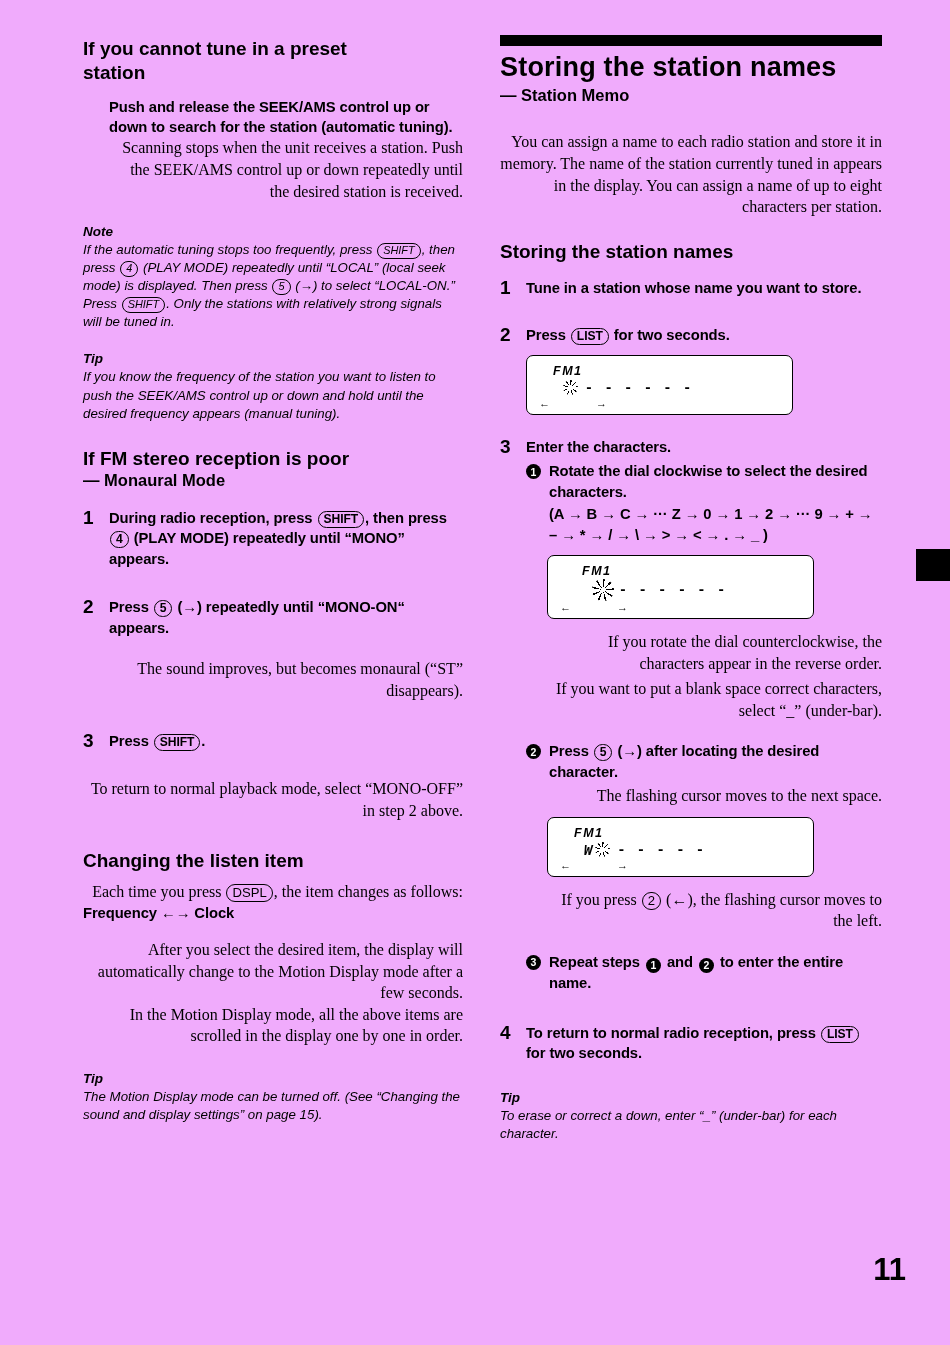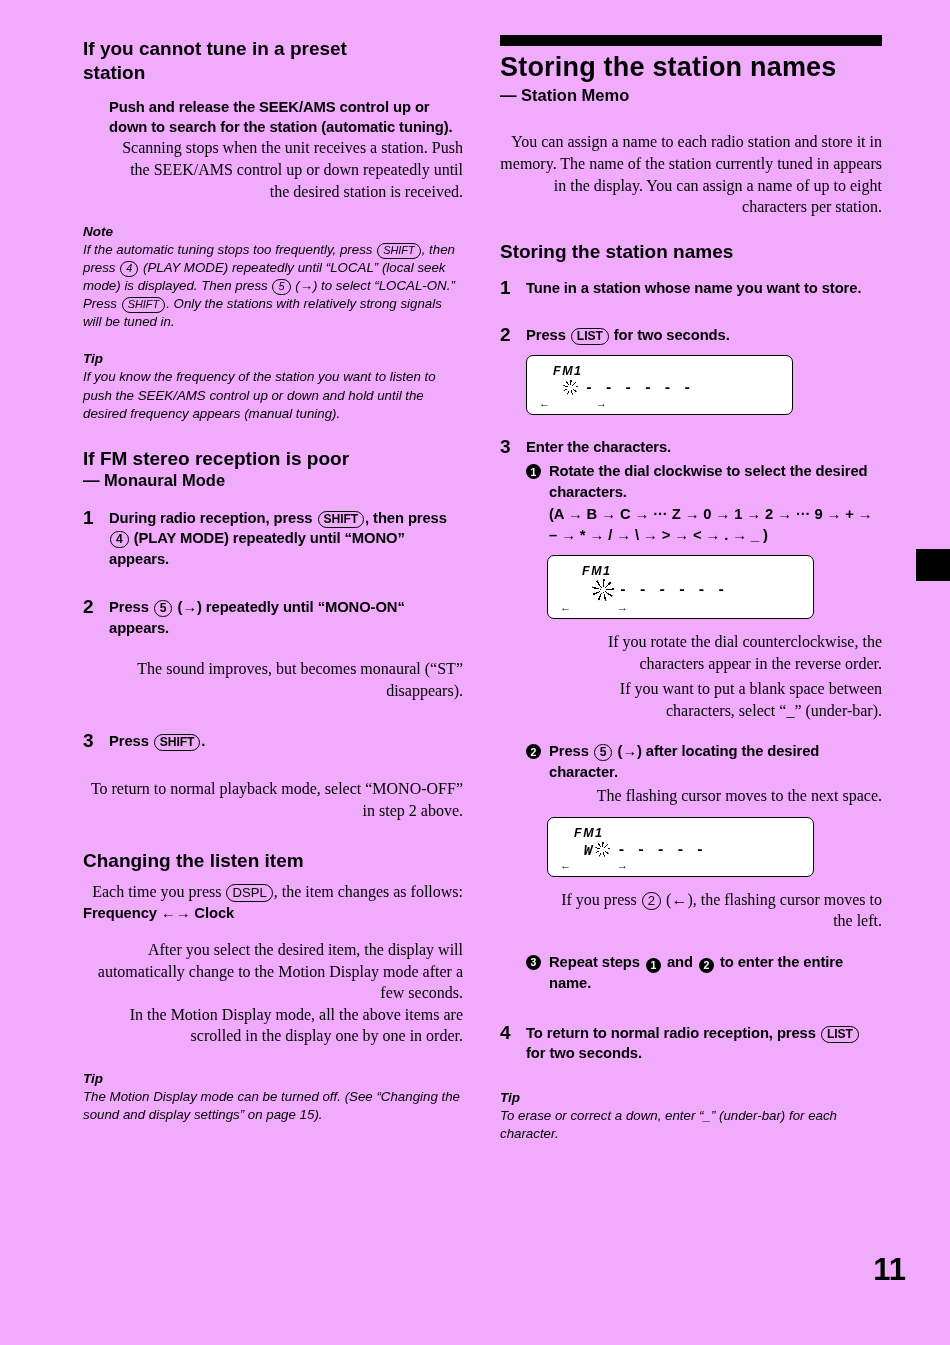--- a/index.html
+++ b/index.html
@@ -204,21 +204,21 @@
               <div class="lcd-line2" style="margin-left:34px;">
                 <span class="burst big"></span>
                 <span class="lcd-dash">- - - - - -</span>
               </div>
               <div class="lcd-arrows">
                 <span class="la">←</span>
                 <span class="ra">→</span>
               </div>
             </div>
             <p class="body">If you rotate the dial counterclockwise, the characters appear in the reverse order.</p>
-            <p class="body" style="margin-top:4px;">If you want to put a blank space between characters, select “_” (under-bar).</p>
+            <p class="body" style="margin-top:4px;">If you want to put a blank space correct characters, select “_” (under-bar).</p>
           </div>
         </div>
 
         <div class="bullet" style="margin-top:20px;">
           <span class="bnum">2</span>
           <div class="bbody">
             <p class="lead"><span>Press </span><span class="key">5</span><span> (→) after locating the desired character.</span></p>
             <p class="body" style="margin-top:3px;">The flashing cursor moves to the next space.</p>
             <div class="display" style="margin-left:-2px;">
               <span class="lcd-station">FM1</span>

